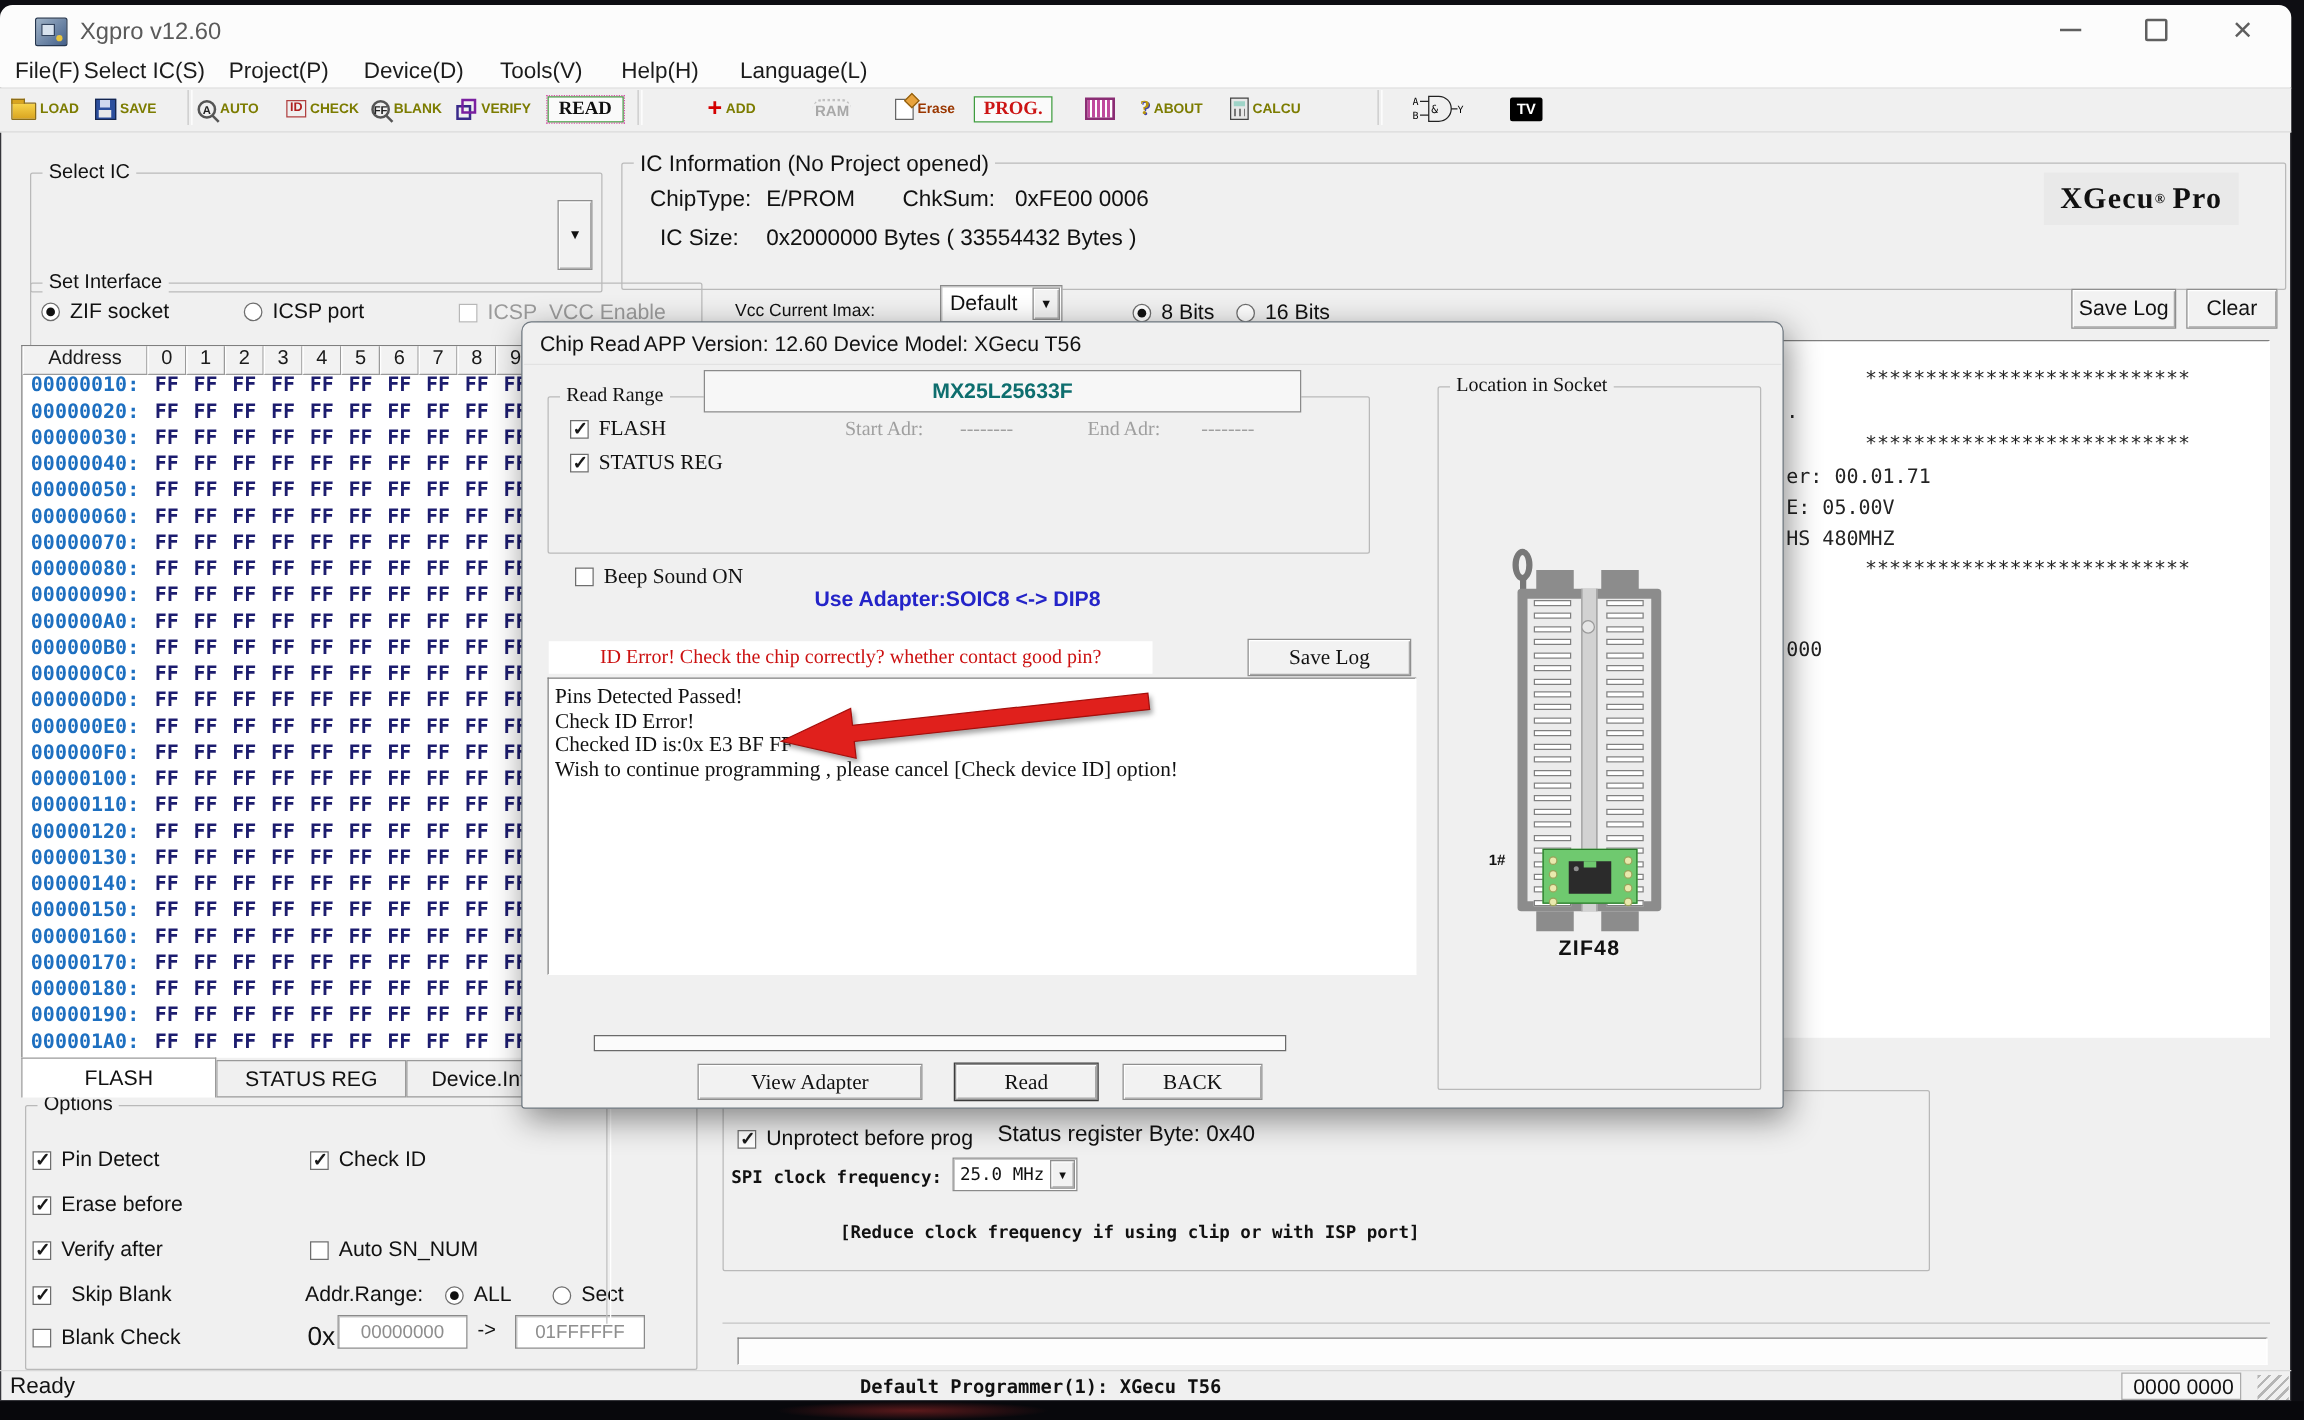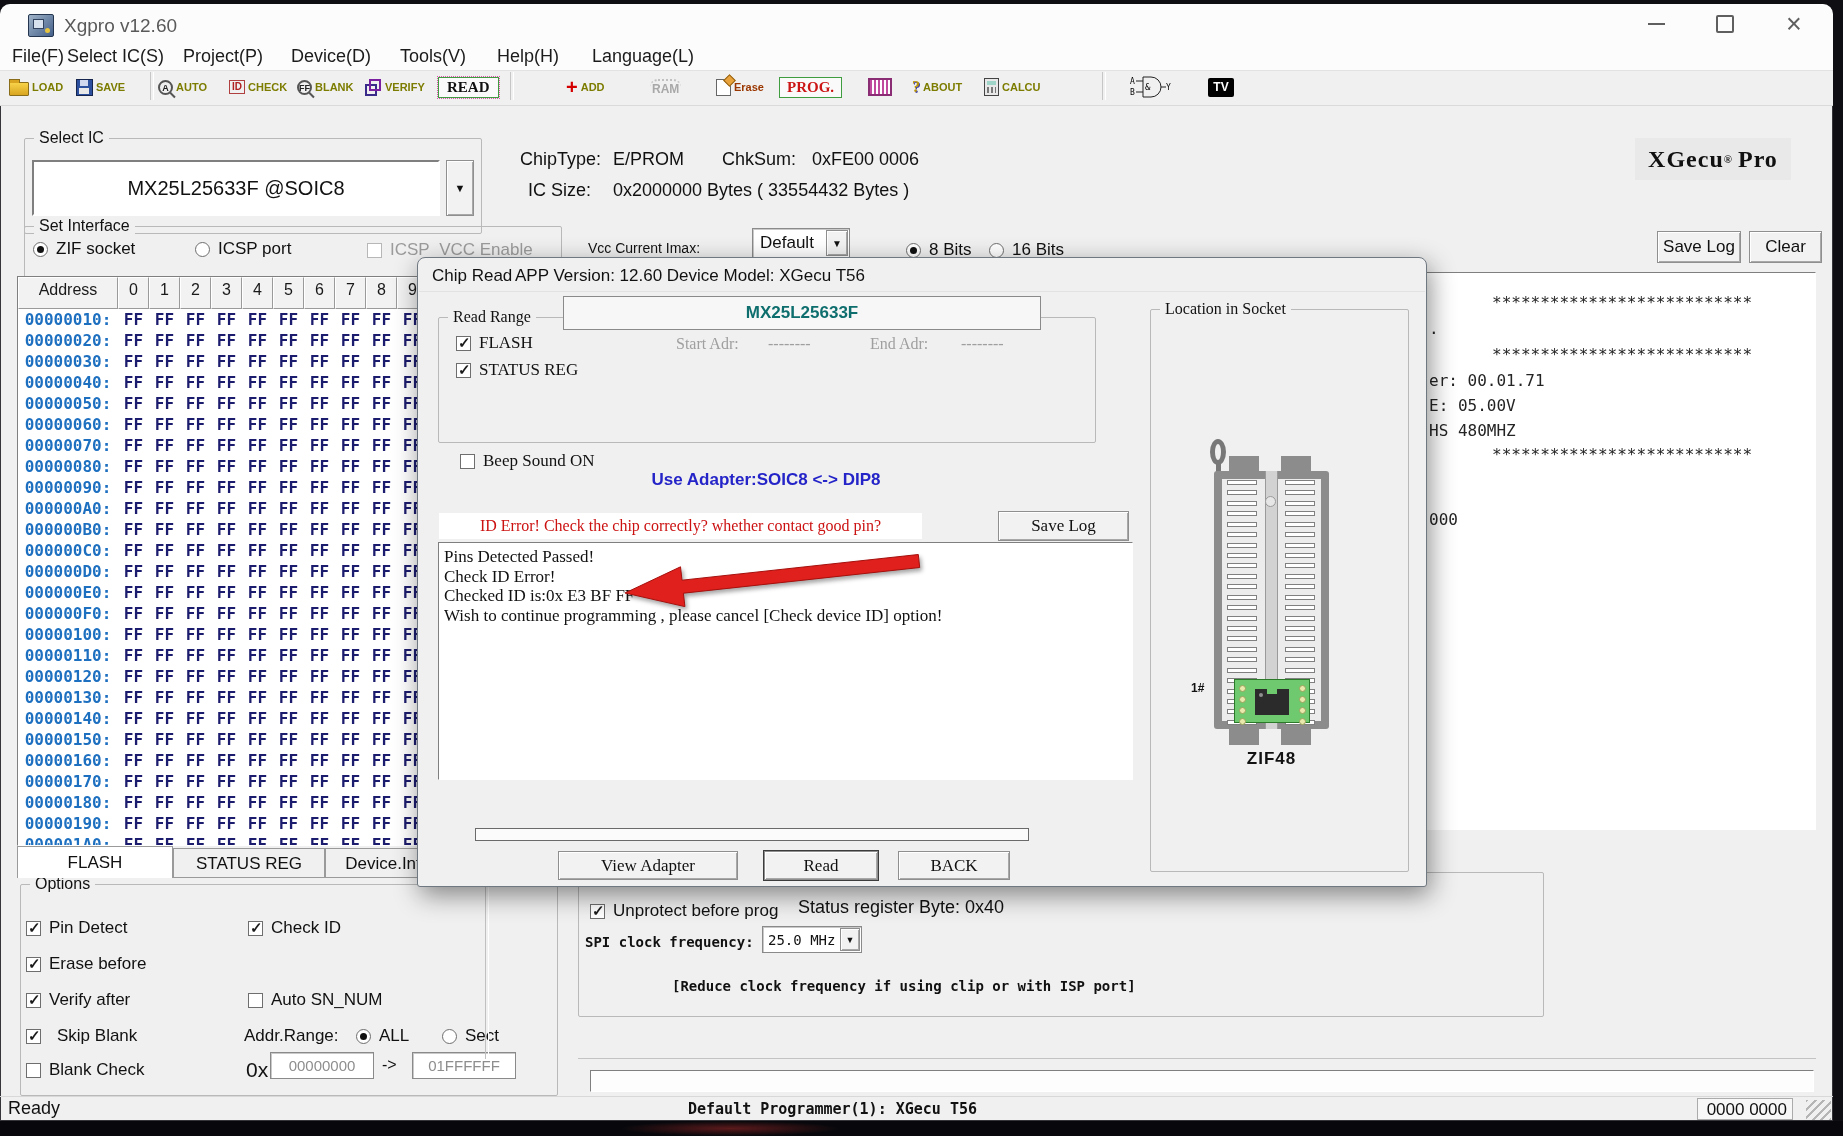--- a/index.html
+++ b/index.html
@@ -62,21 +62,21 @@
   .i-chip{width:20px;height:14px;background:repeating-linear-gradient(90deg,#c04a9e 0 2px,#fff 2px 4px);border:2px solid #8a2d74;}
   .i-q{font-family:"Liberation Serif",serif;font-weight:bold;font-size:16px;color:#b8940a;text-shadow:1px 1px 0 #4444aa;}
   .i-calc{width:13px;height:16px;background:#e8e8e8;border:1px solid #444;position:relative;}
   .i-calc::before{content:"";position:absolute;left:2px;top:2px;right:2px;height:4px;background:#9fd4c8;}
   .i-calc::after{content:"";position:absolute;left:2px;bottom:2px;right:2px;height:6px;background:repeating-linear-gradient(90deg,#777 0 2px,transparent 2px 4px);}
   .i-tv{width:26px;height:19px;background:#000;color:#fff;font-weight:bold;font-size:12px;line-height:19px;text-align:center;border-radius:2px;}
   
   #hexgrid{position:absolute;left:17px;top:276px;width:410px;height:570px;
            border:1px solid #7f7f7f;border-right-color:#fff;border-bottom-color:#fff;background:#fff;box-sizing:border-box;overflow:hidden;}
   .hxrow{display:flex;height:21px;line-height:21px;}
-  .hxhead{display:flex;height:32px;line-height:24px;}
+  .hxhead{display:flex;height:20px;line-height:24px;align-items:center;}
   .hcell{background:#f2f2f2;border:1px solid;border-color:#ffffff #9a9a9a #9a9a9a #ffffff;box-sizing:border-box;
          text-align:center;font-size:16px;color:#1a1a1a;flex:none;}
   .acell{width:100px;text-align:center;font-family:"DejaVu Sans Mono",monospace;font-weight:bold;font-size:16px;color:#1d6fc0;flex:none;}
   .bcell{width:31px;text-align:center;font-family:"DejaVu Sans Mono",monospace;font-weight:bold;font-size:16px;color:#1c1c6e;flex:none;}
   
   .btab{position:absolute;box-sizing:border-box;border:1px solid #9a9a9a;background:#f0f0f0;text-align:center;font-size:17px;color:#111;}
   .btab.active{background:#ffffff;border-bottom:none;z-index:3;}
   
   #dlg{position:absolute;left:417px;top:257px;width:1010px;height:630px;background:#f0f0f0;
        border:1px solid #6f7880;border-radius:8px 8px 3px 3px;
@@ -192,27 +192,27 @@
         <span class="i-tv">TV</span>
       </div>
     </div>
   <div class="tsep" style="left:150px;"></div>
   <div class="tsep" style="left:510px;"></div>
   <div class="tsep" style="left:1102px;"></div>
 
   <div class="group" style="left:24px;top:138px;width:456px;height:94px;">
     <span class="glabel">Select IC</span>
   </div>
-  <div class="abs sunken" style="left:32px;top:160px;width:408px;height:56px;border-width:2px;display:flex;align-items:center;justify-content:center;font-size:20px;">
-    <span>MX25L25633F @SOIC8</span>
-  </div>
   <div class="btn" style="left:446px;top:160px;width:28px;height:56px;font-size:11px;">
       <span>▼</span>
     </div>
 
+  <div class="group" style="left:497px;top:130px;width:1330px;height:100px;">
+    <span class="glabel" style="font-size:18px;">IC Information (No Project opened)</span>
+  </div>
   <div class="abs nowrap" style="left:520px;top:149px;font-size:18px;">ChipType:</div>
   <div class="abs nowrap" style="left:613px;top:149px;font-size:18px;">E/PROM</div>
   <div class="abs nowrap" style="left:722px;top:149px;font-size:18px;">ChkSum:</div>
   <div class="abs nowrap" style="left:812px;top:149px;font-size:18px;">0xFE00 0006</div>
   <div class="abs nowrap" style="left:528px;top:180px;font-size:18px;">IC Size:</div>
   <div class="abs nowrap" style="left:613px;top:180px;font-size:18px;">0x2000000 Bytes ( 33554432 Bytes )</div>
   <div class="abs nowrap serif" style="left:1635px;top:138px;width:156px;height:42px;background:#e9e9e9;display:flex;align-items:center;justify-content:center;font-weight:bold;font-size:24px;letter-spacing:1px;">
     <span>XGecu</span>
       <sup style="font-size:11px;">®</sup>
       <span style="margin-left:5px;">Pro</span>

